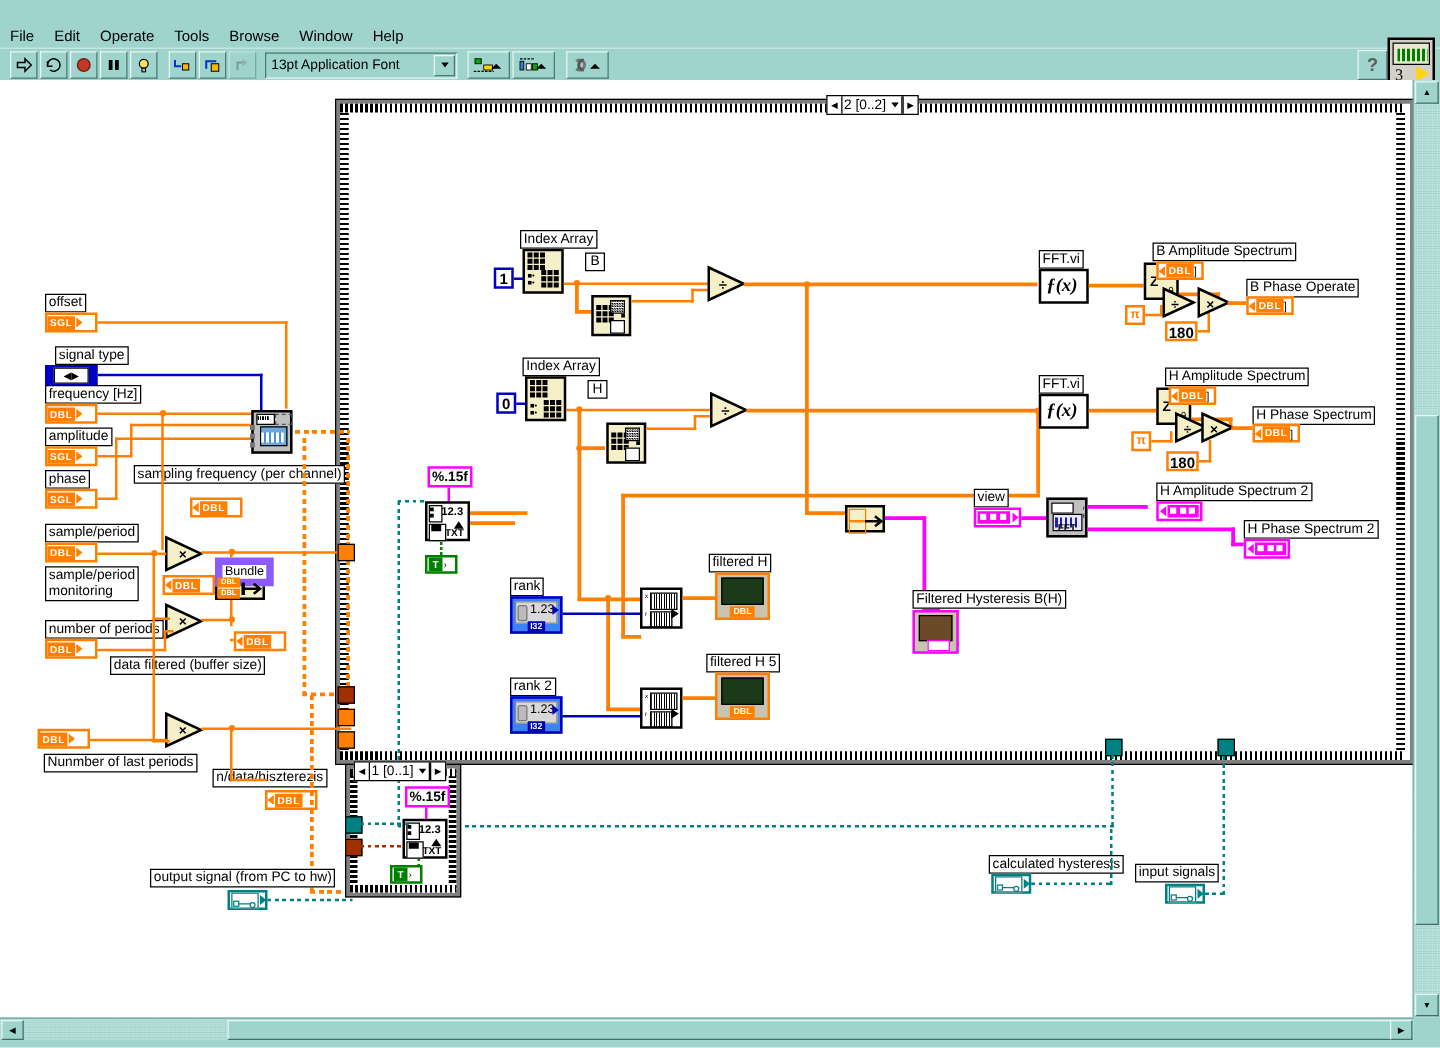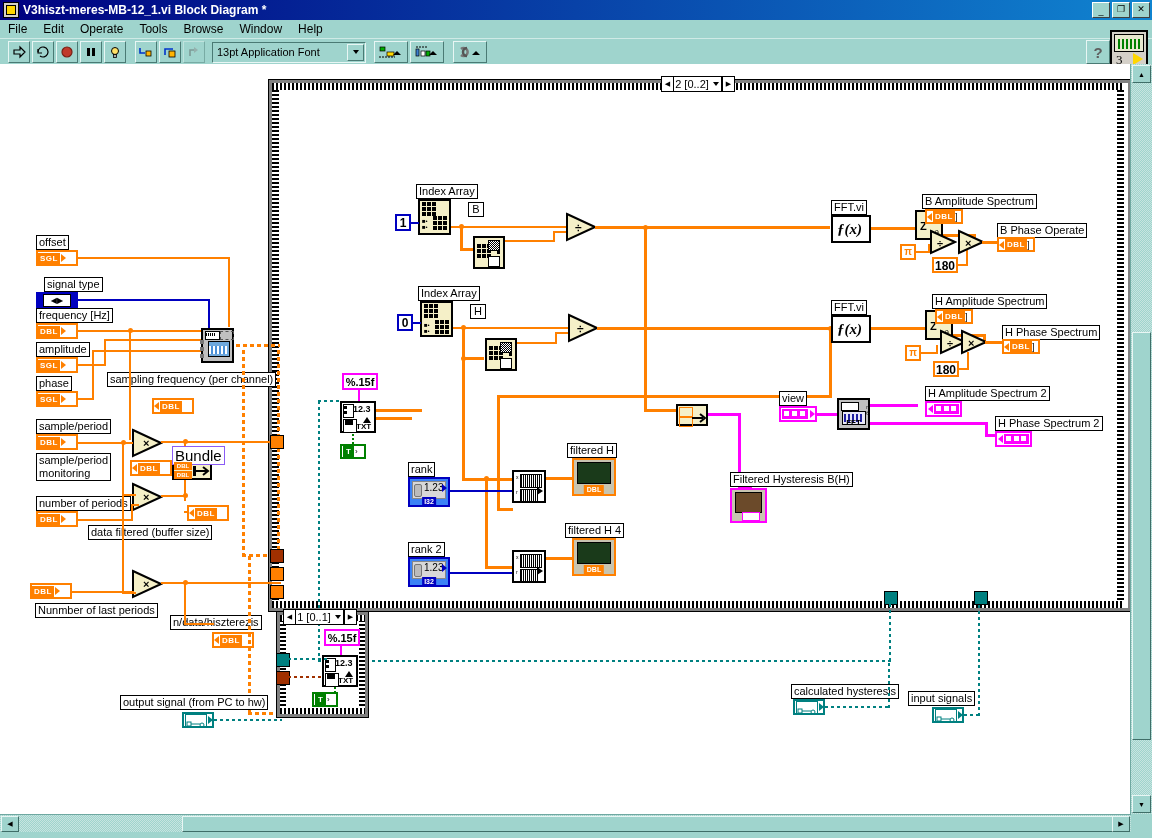--- a/index.html
+++ b/index.html
@@ -214,42 +214,33 @@
   .picons{position:absolute;display:grid;gap:1px;}
   .sq{background:#000;}
 
   .subvi{position:absolute;background:#fff;border:2px solid #000;box-sizing:border-box;}
   .subvi .fx{font-family:"Liberation Serif",serif;font-size:15px;font-style:italic;font-weight:bold;}
 
   .zr-node{position:absolute;background:#f5f0c8;border:2px solid #000;box-sizing:border-box;font-size:11px;}
   .pi{position:absolute;border:2px solid #ff8000;background:#fff;color:#ff8000;font-size:10px;font-weight:bold;text-align:center;line-height:11px;box-sizing:border-box;}
 
   .bundle{position:absolute;background:#f5f0c8;border:2px solid #000;box-sizing:border-box;}
-  .bundle .hdr{position:absolute;left:-2px;top:-16px;background:#fff;border:1px solid #8b5cf6;font-size:15px;padding:0 2px;white-space:nowrap;}
+  .bundle .hdr{position:absolute;left:-2px;top:-16px;background:#fff;border:6px solid #8b5cf6;font-size:10px;padding:0 2px;white-space:nowrap;}
 
   .fftnode{position:absolute;background:#c0c0c0;border:2px solid #000;box-sizing:border-box;}
   .fftnode .lab{position:absolute;left:0;right:0;bottom:1px;text-align:center;font-size:8px;font-weight:bold;color:#000;}
 
   .filebox{position:absolute;background:#fff;border:2px solid #000;box-sizing:border-box;}
   .txtlab{font-size:8px;font-weight:bold;}
 </style>
 </head>
 <body>
 
 <div id="app">
 
-  <div class="titlebar">
-    <div class="title-ico"></div>
-    <div class="title-text">V3hiszt-meres-MB-12_1.vi Block Diagram *</div>
-    <div class="title-btns">
-      <div class="tbtn" style="line-height:16px;">_</div>
-      <div class="tbtn">❐</div>
-      <div class="tbtn">✕</div>
-    </div>
-  </div>
 
   <div class="menubar">
     <div class="menuitem"><span>File</span></div>
     <div class="menuitem"><span>Edit</span></div>
     <div class="menuitem"><span>Operate</span></div>
     <div class="menuitem"><span>Tools</span></div>
     <div class="menuitem"><span>Browse</span></div>
     <div class="menuitem"><span>Window</span></div>
     <div class="menuitem"><span>Help</span></div>
   </div>
@@ -904,21 +895,21 @@
 
     <div class="node-white" style="left:512px;top:486px;width:34px;height:33px;">
       <div style="position:absolute;left:2px;top:2px;font-size:5px;">x</div>
       <div style="position:absolute;left:6px;top:2px;width:20px;height:12px;background:repeating-linear-gradient(90deg,#000 0 1px,#fff 1px 2px);border:1px solid #000;"></div>
       <div style="position:absolute;left:2px;top:17px;font-size:5px;">r</div>
       <div style="position:absolute;left:6px;top:17px;width:16px;height:11px;background:repeating-linear-gradient(90deg,#000 0 1px,#fff 1px 2px);border:1px solid #000;"></div>
       <div style="position:absolute;right:1px;bottom:6px;width:0;height:0;border-top:4px solid transparent;border-bottom:4px solid transparent;border-left:6px solid #000;"></div>
     </div>
     <div class="wire" style="left:546px;top:493px;width:28px;height:3px;"></div>
 
-    <div class="lbl" style="left:565px;top:459px;">filtered H 4</div>
+    <div class="lbl" style="left:565px;top:459px;">filtered H 5</div>
     <div class="graphbox" style="left:572px;top:474px;width:44px;height:38px;">
       <div class="inner"></div>
       <div class="dbl">DBL</div>
     </div>
 
     <div class="struct" style="left:276px;top:547px;width:93px;height:107px;"></div>
     <div class="struct-hatch" style="left:280px;top:551px;width:6px;height:99px;"></div>
     <div class="struct-hatch" style="left:359px;top:551px;width:6px;height:99px;"></div>
     <div class="struct-hatch" style="left:280px;top:551px;width:85px;height:6px;background:repeating-linear-gradient(90deg,#000 0 2px,#fff 2px 4px);"></div>
     <div class="struct-hatch" style="left:280px;top:644px;width:85px;height:6px;background:repeating-linear-gradient(90deg,#000 0 2px,#fff 2px 4px);"></div>

